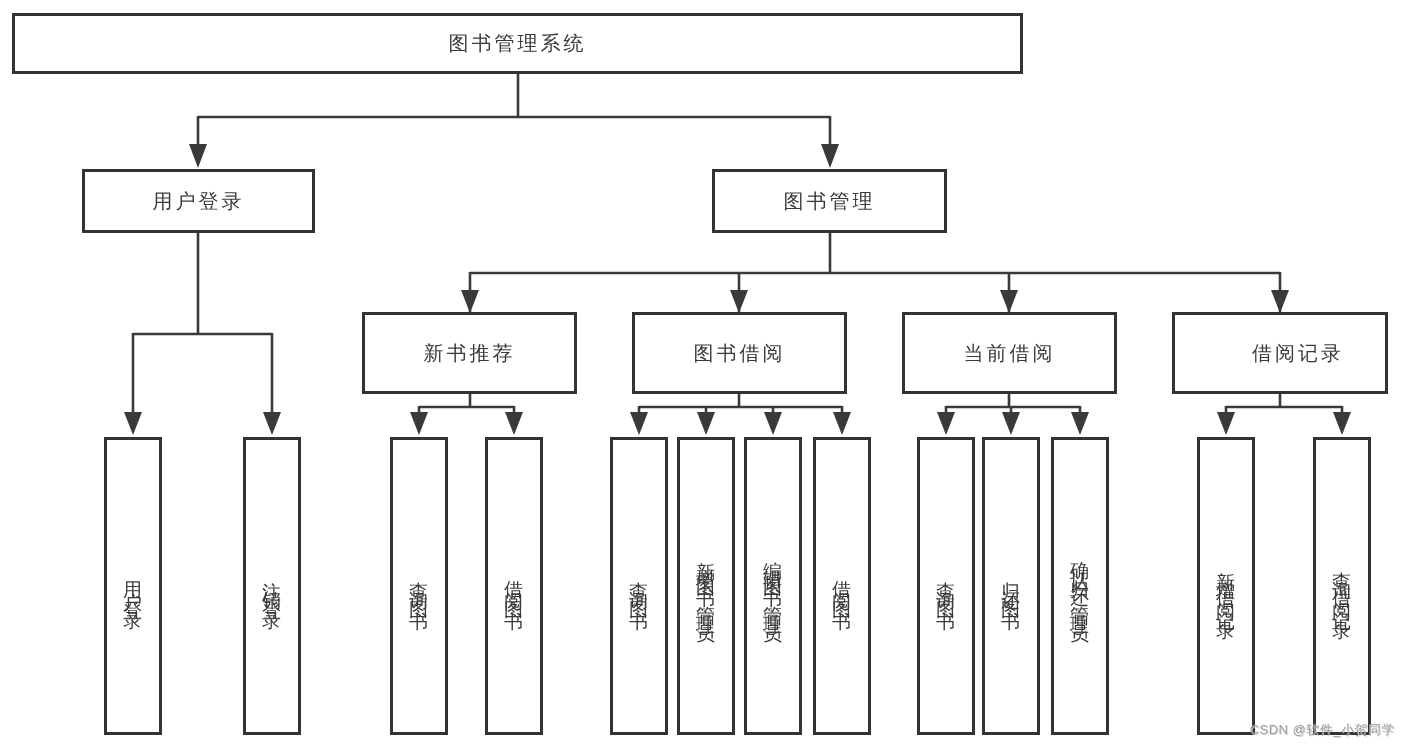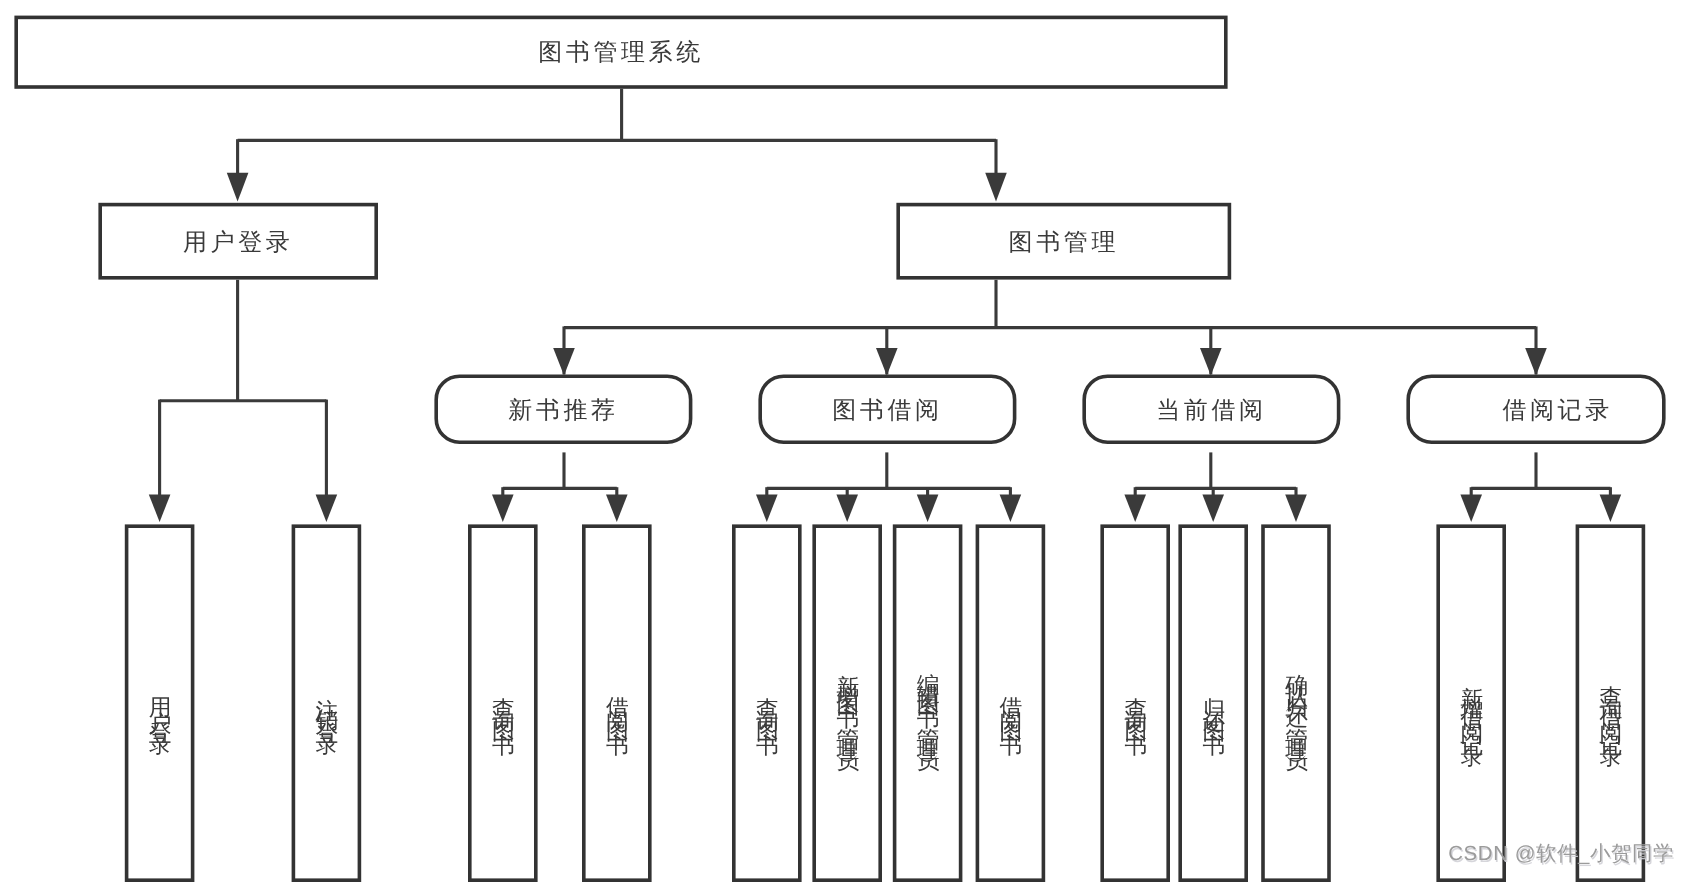--- a/index.html
+++ b/index.html
@@ -32,22 +32,22 @@
     justify-content: center;
     z-index: 2;
   }
   .hbox {
     font-size: 20px;
     letter-spacing: 3px;
     white-space: nowrap;
   }
   .root-box   { left: 12px;  top: 13px;  width: 1011px; height: 61px; }
   .l2-a       { left: 82px;  top: 169px; width: 233px;  height: 64px; }
-  .l2-b       { left: 712px; top: 169px; width: 279px;  height: 64px; margin-left: 35px; }
-  .l3         { top: 312px;  height: 58px; width: 215px; border-radius: 21px; }
+  .l2-b       { left: 712px; top: 169px; width: 235px;  height: 64px; }
+  .l3         { top: 312px;  height: 82px; width: 215px; }
   .l3-a       { left: 362px; }
   .l3-b       { left: 632px; }
   .l3-c       { left: 902px; font-family: Liberation Mono, monospace; }
   .l3-d       { left: 1172px; width: 216px; padding-left: 36px; }
   .vbox {
     top: 437px;
     height: 298px;
     width: 58px;
     writing-mode: vertical-rl;
     font-size: 19px;
@@ -64,23 +64,23 @@
   .c3-c { left: 744px; }
   .c3-d { left: 813px; }
   .c4-a { left: 917px; }
   .c4-b { left: 982px; }
   .c4-c { left: 1051px; }
   .c5-a { left: 1197px; }
   .c5-b { left: 1313px; }
   .watermark {
     position: absolute;
     right: 10px;
-    bottom: 24px;
+    bottom: 8px;
     z-index: 3;
-    font-size: 17px;
+    font-size: 13px;
     color: #9b9b9b;
     letter-spacing: 0.5px;
     text-shadow: 1px 1px 0 rgba(210,210,215,0.9);
     white-space: nowrap;
   }
 </style>
 </head>
 <body>
 
 <div class="canvas">

